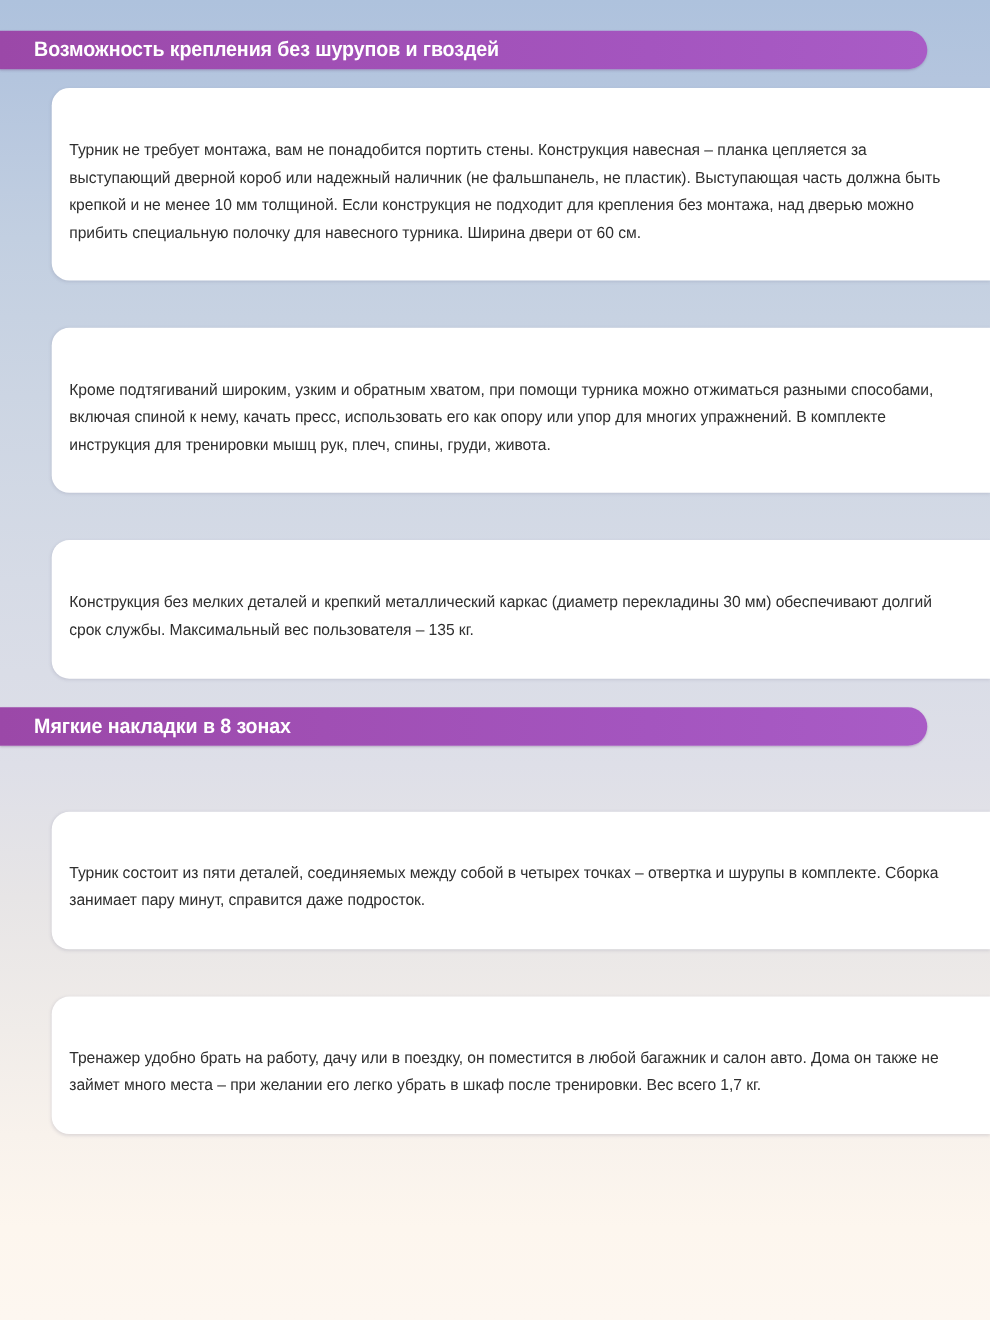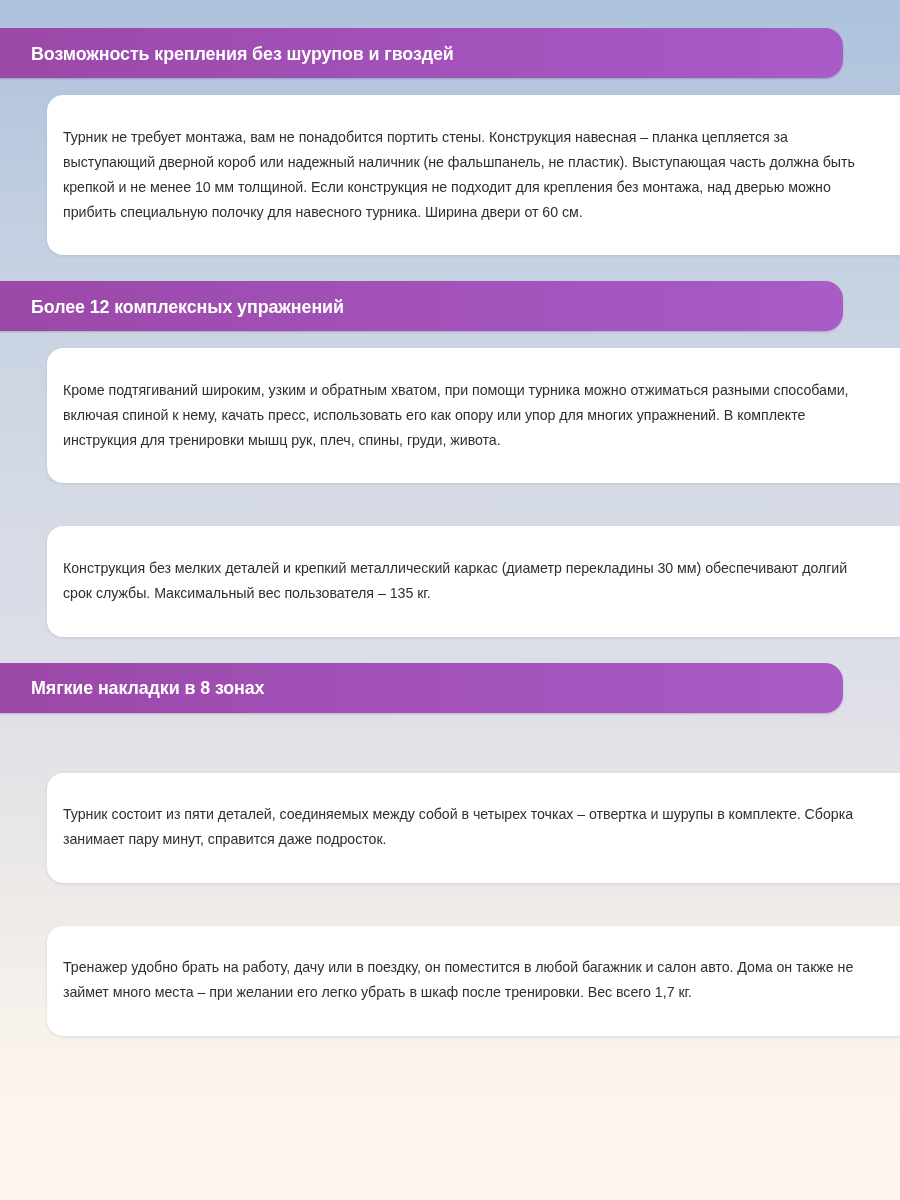--- a/index.html
+++ b/index.html
@@ -34,21 +34,21 @@
   }
 
   .feature-block {
     position: relative;
     width: 100%;
   }
 
   
   .feature-header {
     position: relative;
-    height: 50px;
+    height: 35px;
     width: 843px;
     margin-left: 0;
     background: linear-gradient(to right, #9b48a8 0%, #a04fb4 35%, #a455bf 70%, #a95cc6 100%);
     border-top-right-radius: 18px;
     border-bottom-right-radius: 18px;
     display: flex;
     align-items: center;
     box-shadow: 0 1px 2px rgba(80, 40, 100, 0.25);
   }
 
@@ -68,21 +68,21 @@
   .feature-card {
     position: relative;
     margin-left: 47px;
     margin-right: 0;
     width: 853px;
     background: #ffffff;
     border-top-left-radius: 16px;
     border-bottom-left-radius: 16px;
     box-shadow: 0 1px 3px rgba(90, 90, 120, 0.16);
     box-sizing: border-box;
-    padding: 15px 22px 16px 16px;
+    padding: 30px 22px 16px 16px;
   }
 
   .feature-text {
     color: #2f2f2f;
     font-size: 14.6px;
     line-height: 25px;
     letter-spacing: -0.05px;
     transform: scaleX(0.975);
     transform-origin: left top;
   }
@@ -106,23 +106,20 @@
     </div>
     <div class="gap-mid"></div>
     <div class="feature-card">
       <p class="feature-text">Турник не требует монтажа, вам не понадобится портить стены. Конструкция навесная – планка цепляется за выступающий дверной короб или надежный наличник (не фальшпанель, не пластик). Выступающая часть должна быть крепкой и не менее 10 мм толщиной. Если конструкция не подходит для крепления без монтажа, над дверью можно прибить специальную полочку для навесного турника. Ширина двери от 60 см.</p>
     </div>
   </section>
 
   <div class="gap-block"></div>
 
   <section class="feature-block">
-    <div class="feature-header">
-      <div class="feature-header-title">Более 12 комплексных упражнений</div>
-    </div>
     <div class="gap-mid"></div>
     <div class="feature-card">
       <p class="feature-text">Кроме подтягиваний широким, узким и обратным хватом, при помощи турника можно отжиматься разными способами, включая спиной к нему, качать пресс, использовать его как опору или упор для многих упражнений. В комплекте инструкция для тренировки мышц рук, плеч, спины, груди, живота.</p>
     </div>
   </section>
 
   <div class="gap-block"></div>
 
   <section class="feature-block">
     <div class="gap-mid"></div>

